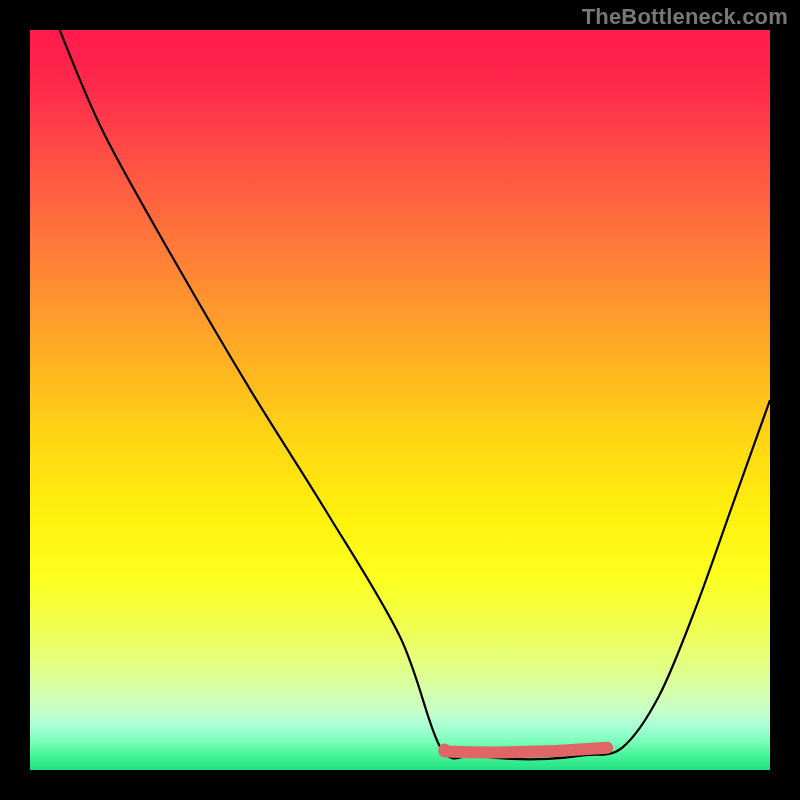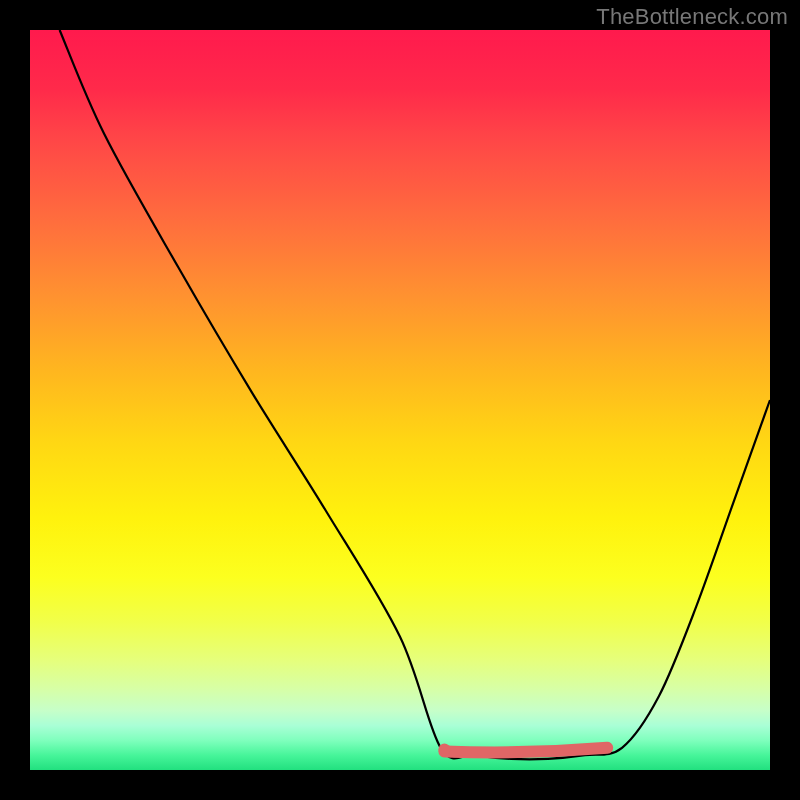--- a/index.html
+++ b/index.html
@@ -40,21 +40,21 @@
       #7fffbd 96%,
       #47f59a 98%,
       #22e07f 100%);
   }
   .title {
     position: absolute;
     top: 4px;
     right: 12px;
     color: #777;
     font-size: 22px;
-    font-weight: 400;
+    font-weight: 700;
     letter-spacing: 0.2px;
   }
   svg.curve {
     position: absolute;
     left: 0;
     top: 0;
     width: 740px;
     height: 740px;
     overflow: visible;
   }

